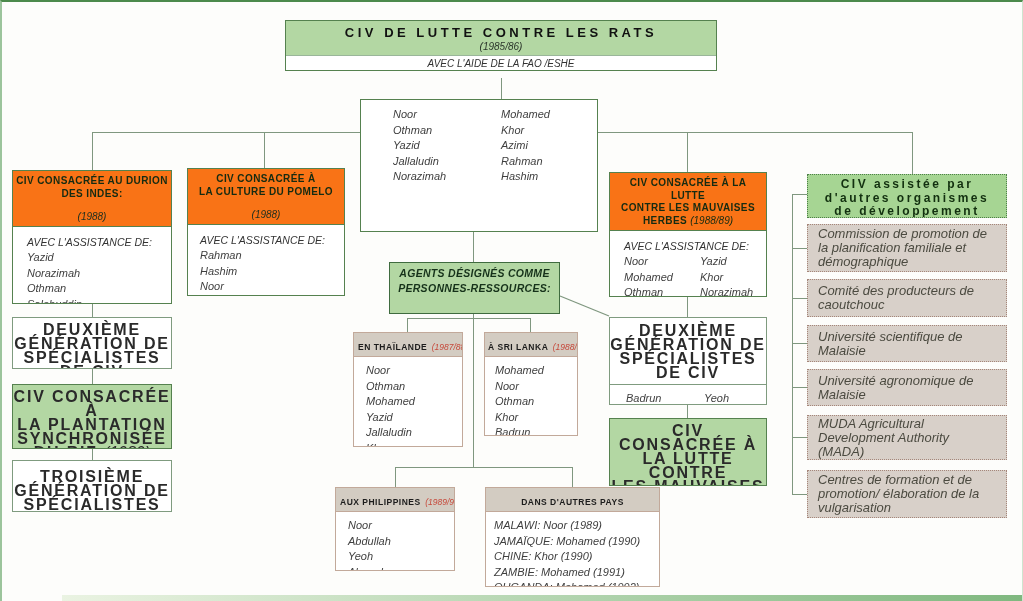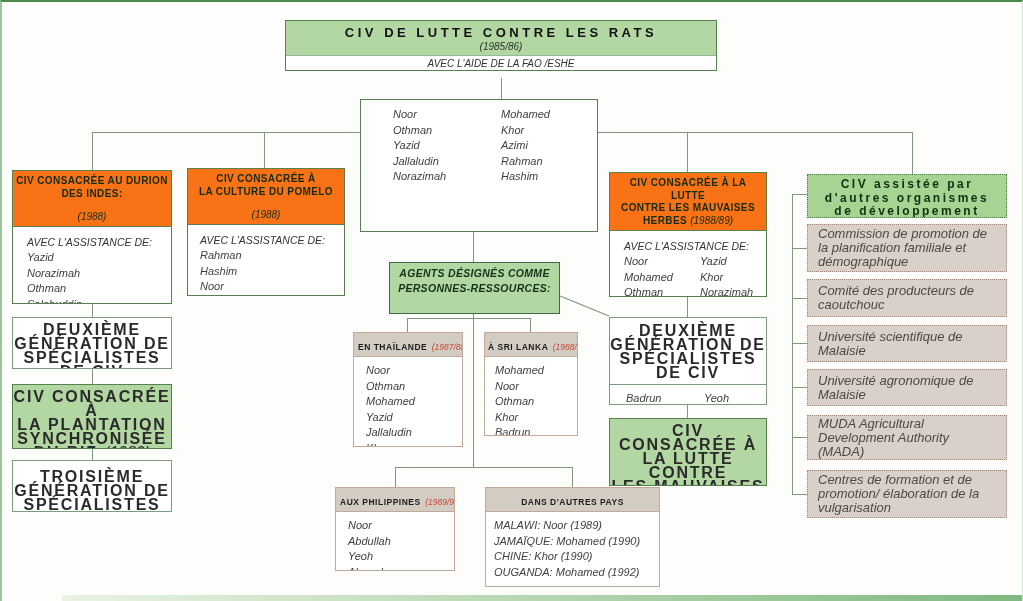--- a/index.html
+++ b/index.html
@@ -230,20 +230,21 @@
   </div>
 
   <div class="node cbox" style="left:483px;top:485px;width:175px;height:100px">
     <div class="chead chead-center">
       <span class="chead-t">DANS D'AUTRES PAYS</span>
     </div>
     <div class="entries">
         <div class="nm">MALAWI: Noor (1989)</div>
         <div class="nm">JAMAÏQUE: Mohamed (1990)</div>
         <div class="nm">CHINE: Khor (1990)</div>
+        <div class="nm">ZAMBIE: Mohamed (1991)</div>
         <div class="nm">OUGANDA: Mohamed (1992)</div>
       </div>
   </div>
 
   <div class="node gbox" style="left:607px;top:170px;width:158px;height:125px">
     <div class="ghead">
       <div>
           <div class="ghl">CIV CONSACRÉE À LA LUTTE</div>
           <div class="ghl">CONTRE LES MAUVAISES</div>
         </div>

